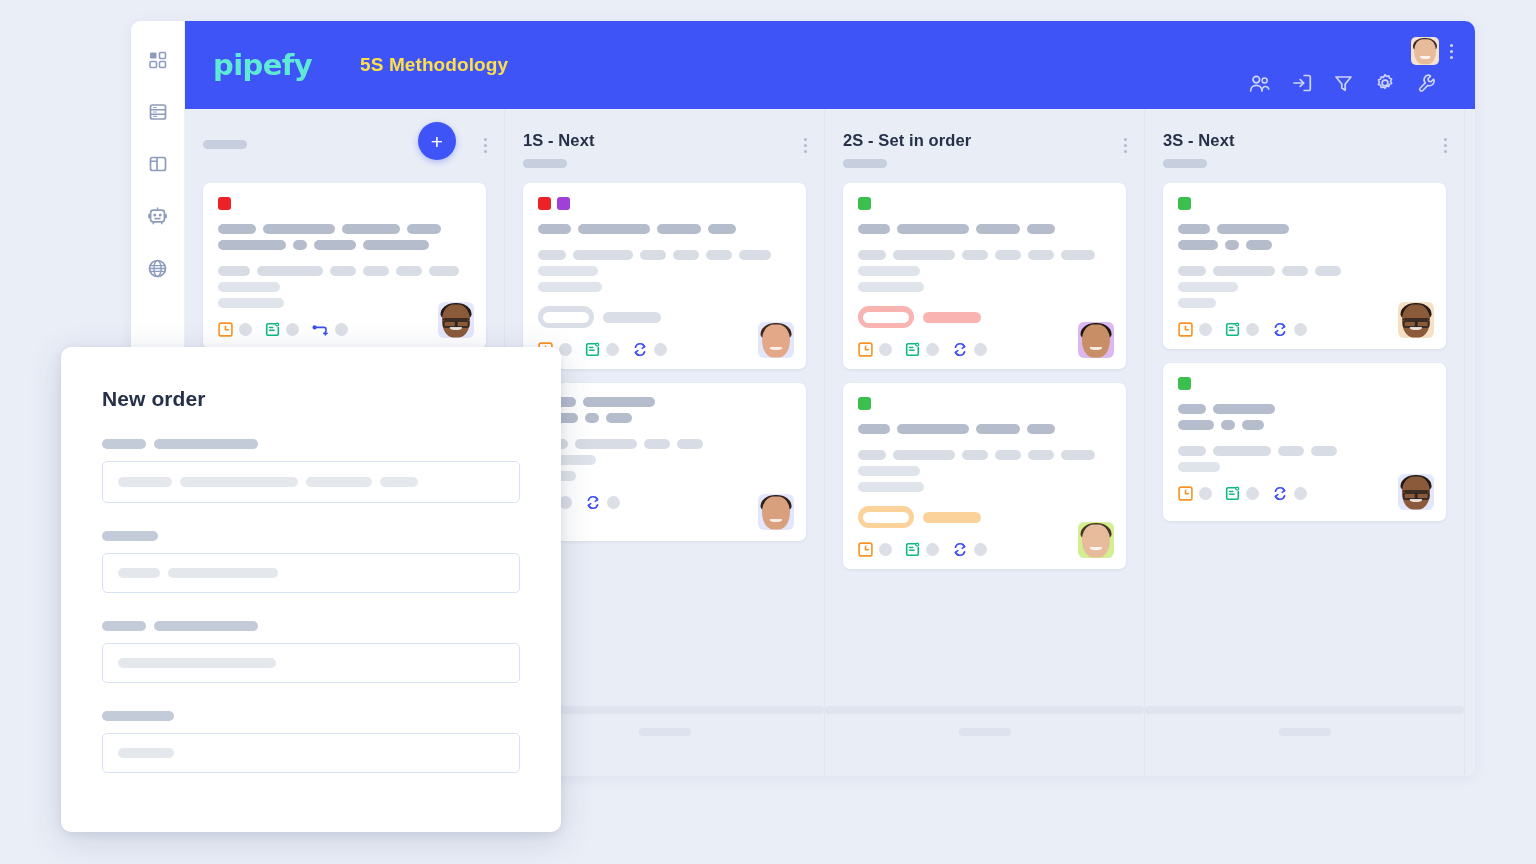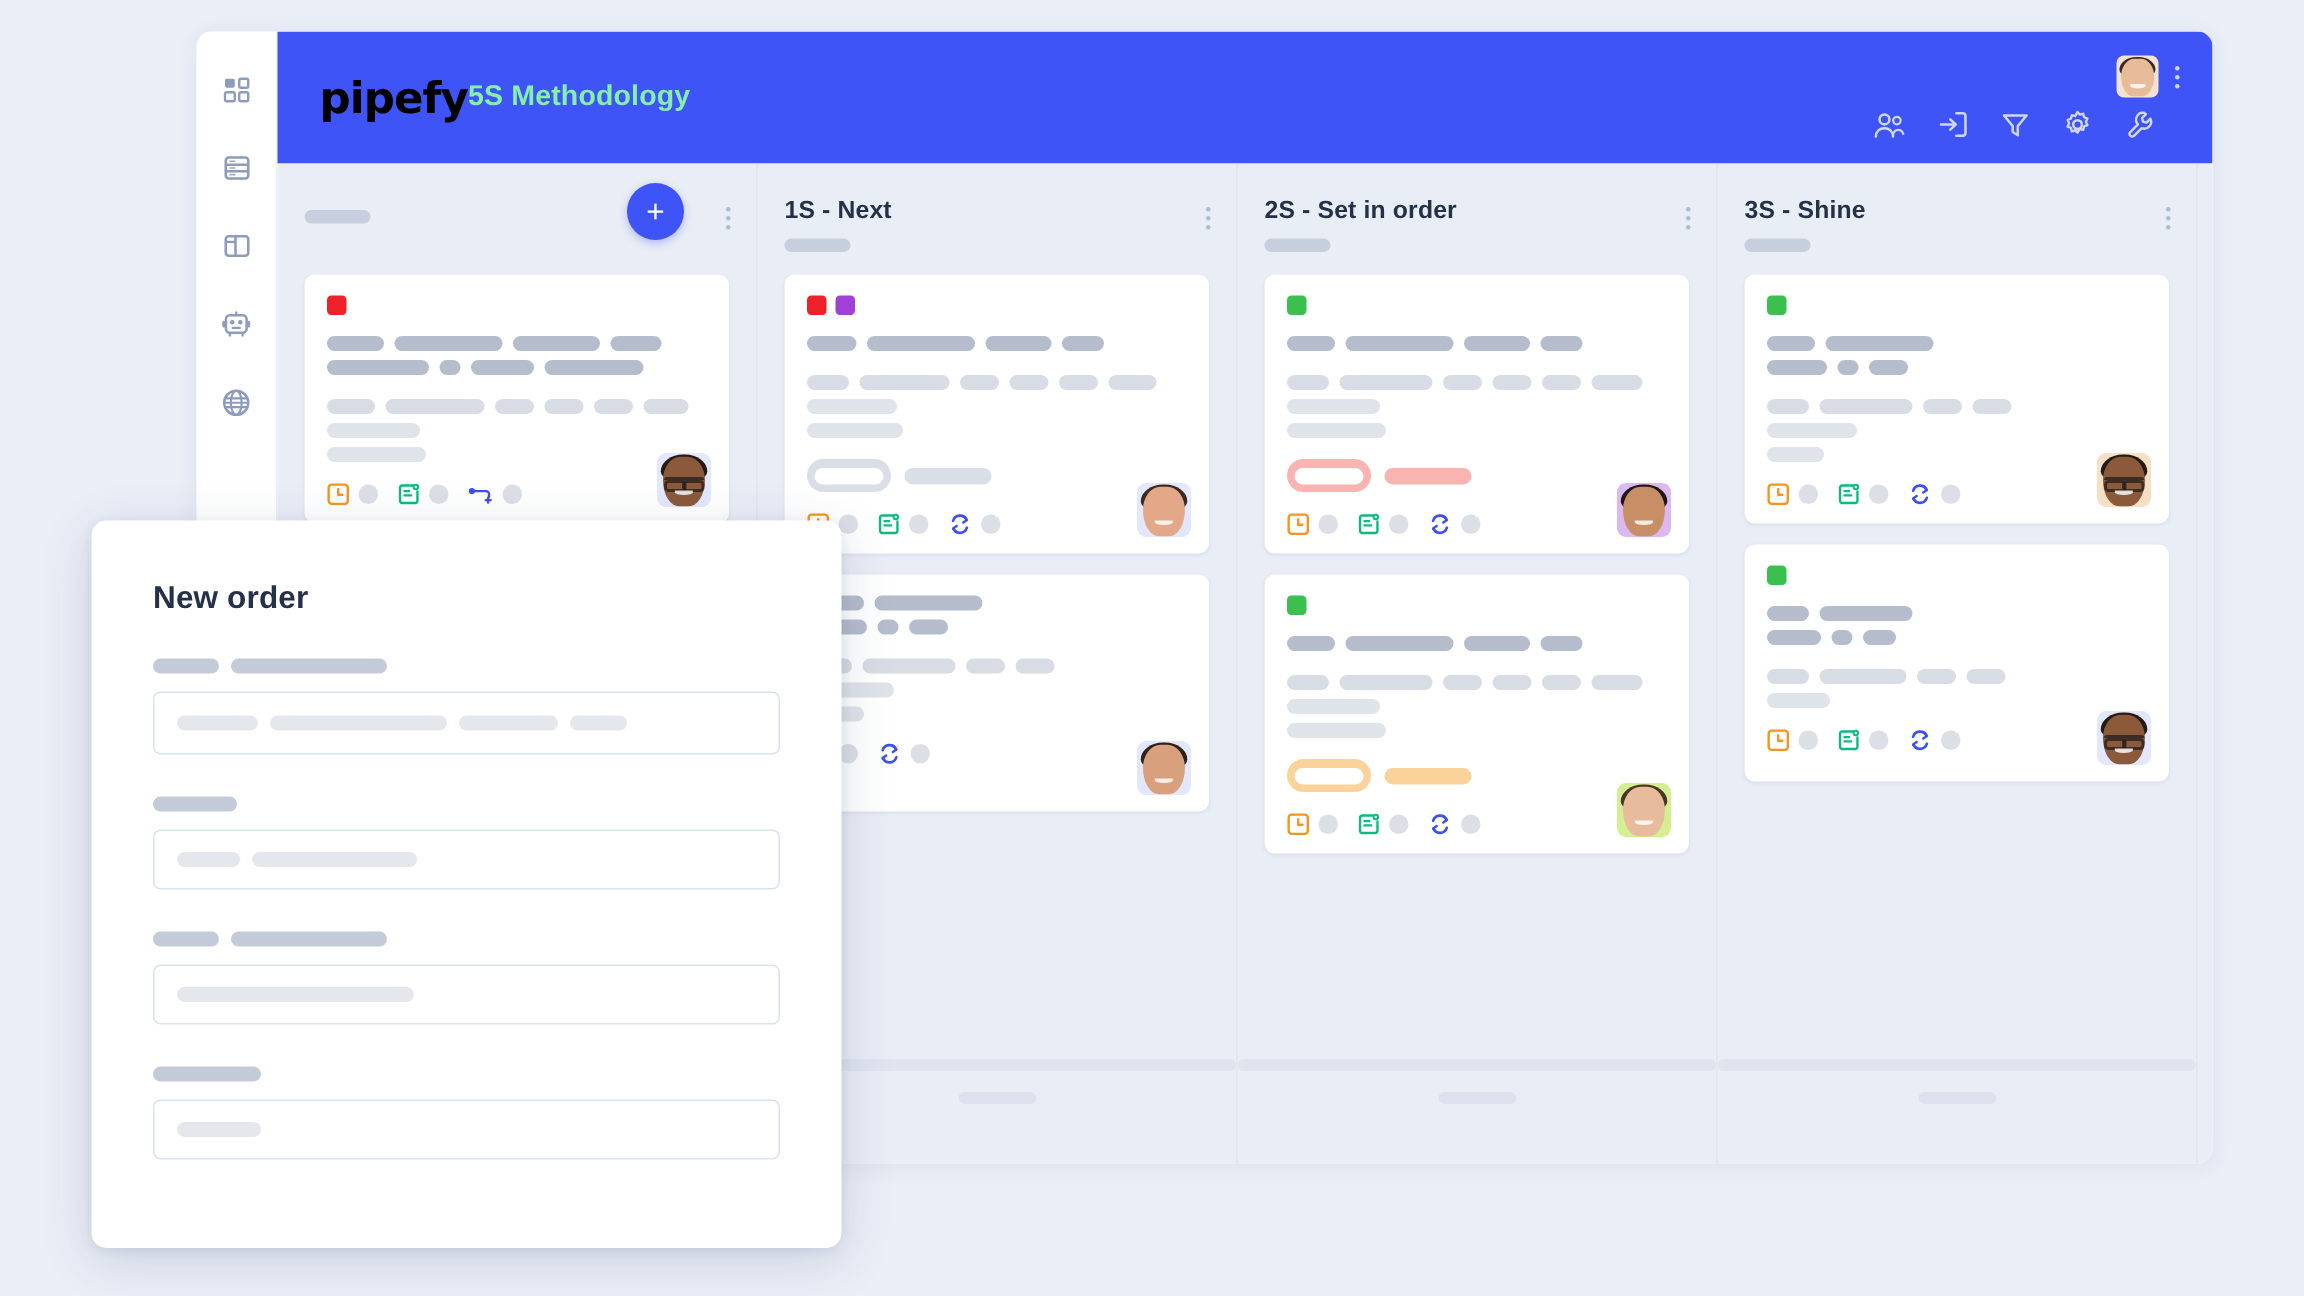--- a/index.html
+++ b/index.html
@@ -54,32 +54,33 @@
   .topbar {
     height: 88px;
     background: #3f54f7;
     display: flex;
     align-items: center;
     padding: 0 18px 0 28px;
     position: relative;
     flex: 0 0 88px;
   }
   .logo {
-    color: #000000;
+    color: #5eead4;
     font-size: 29px;
     font-weight: 700;
     letter-spacing: -0.6px;
     line-height: 1;
     position: relative;
     font-family: "DejaVu Sans", sans-serif;
   }
   .board-title {
-    color: #86efac;
+    color: #fde047;
     font-size: 19px;
     font-weight: 700;
+    margin-left: 48px;
     letter-spacing: 0.1px;
   }
   .topbar-right {
     position: absolute;
     right: 16px; top: 0; bottom: 0;
     display: flex;
     flex-direction: column;
     justify-content: center;
     align-items: flex-end;
     gap: 8px;
@@ -807,21 +808,21 @@
               </div>
             </div>
           </div>
           <div class="col-footer-sk">
             <span class="wide"></span>
             <span class="small"></span>
           </div>
         </div>
         <div class="column">
           <div class="col-head">
-            <div class="col-title">3S - Shine</div>
+            <div class="col-title">3S - Next</div>
             <div class="col-sub"></div>
             <div class="col-kebab">
               <i></i>
               <i></i>
               <i></i>
             </div>
           </div>
           <div class="col-body">
             <div class="card">
               <div class="card-labels">

